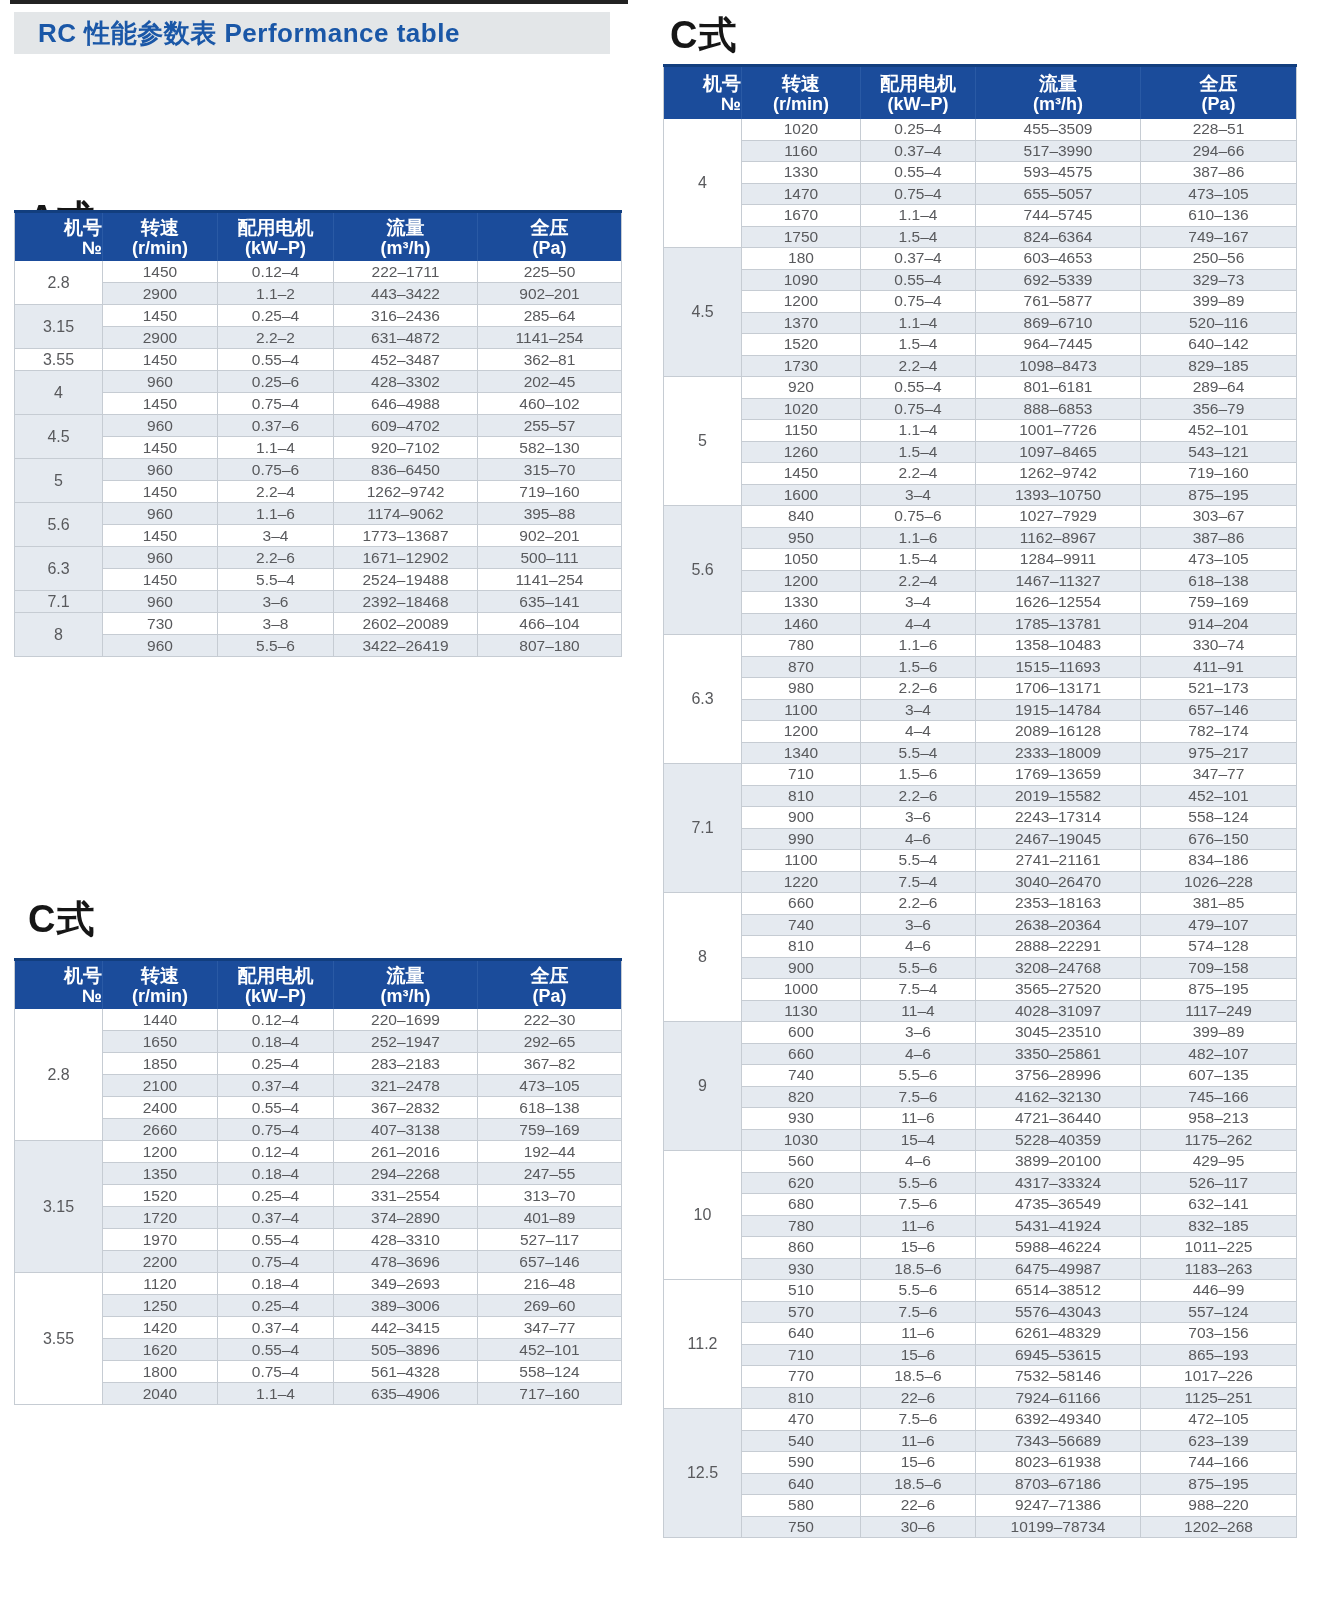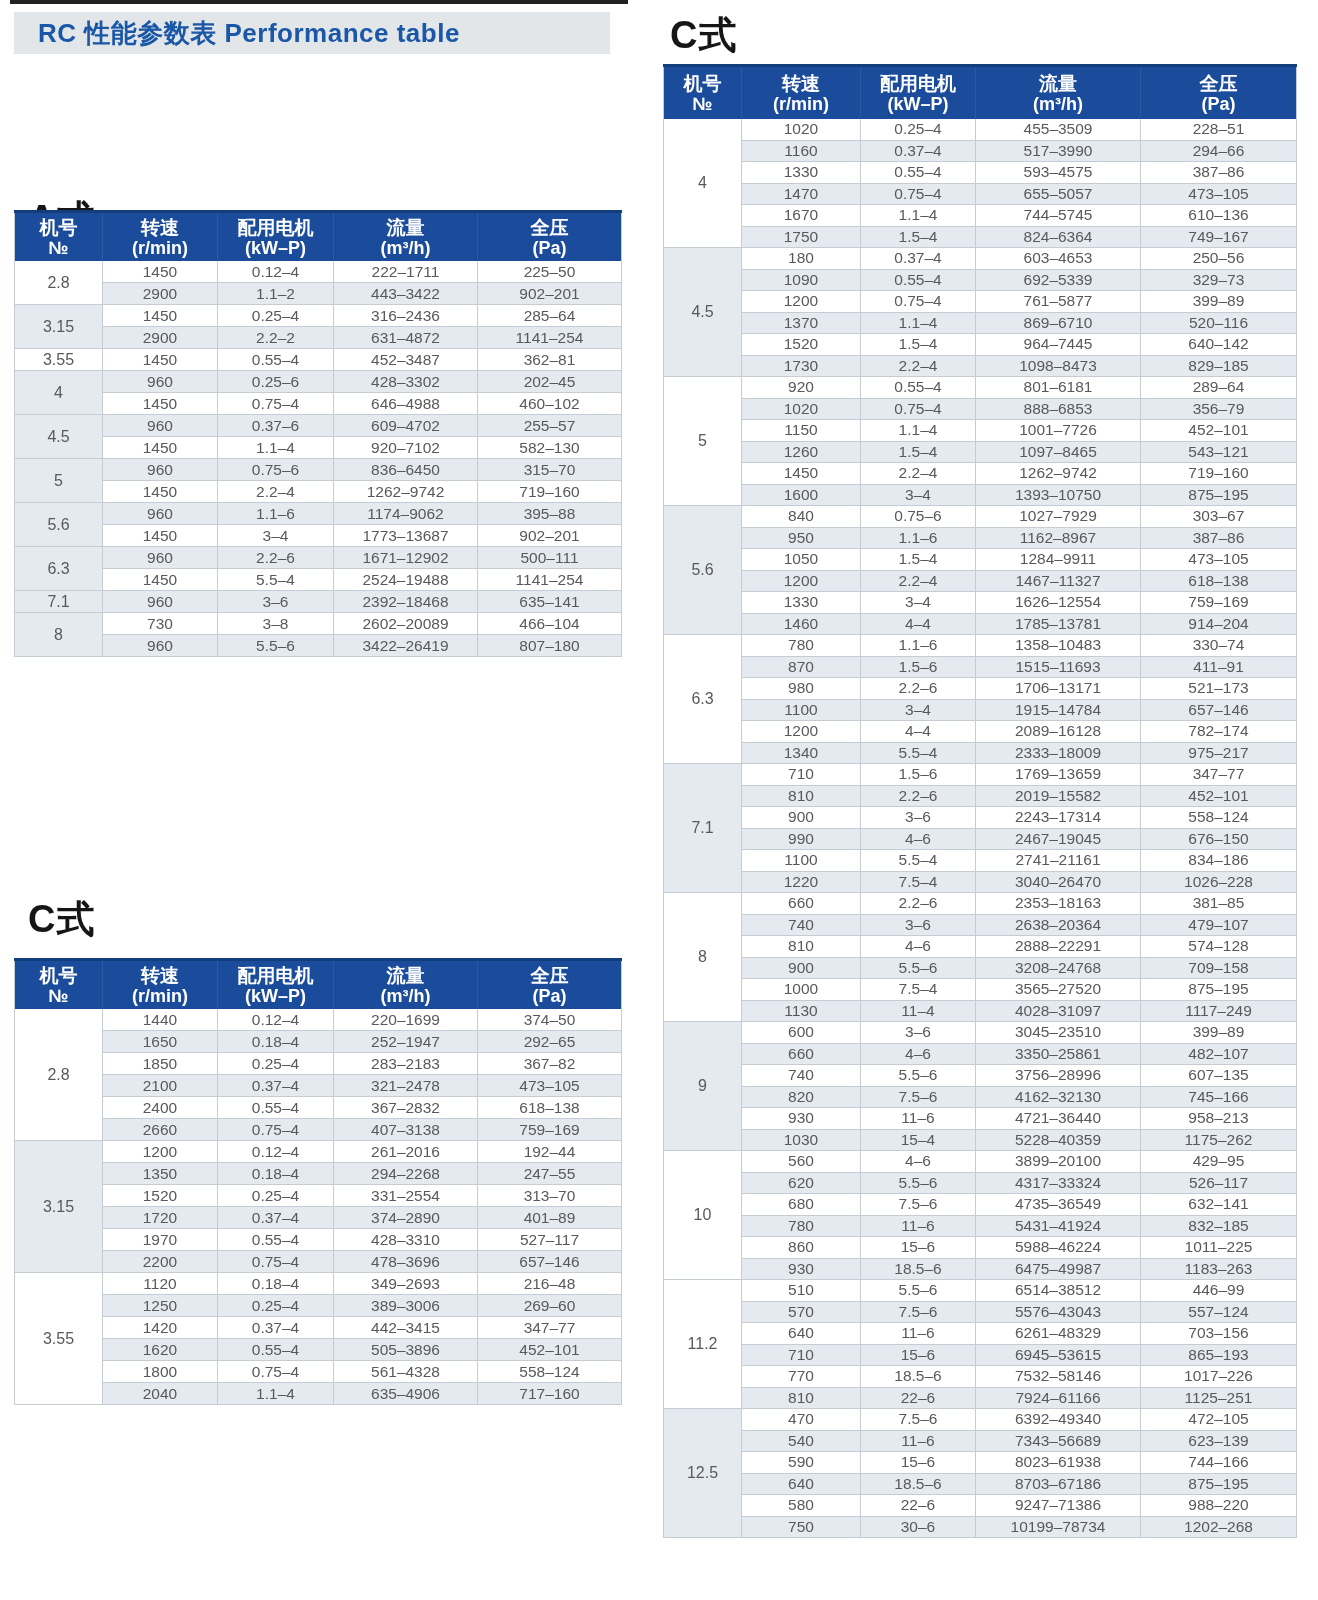--- a/index.html
+++ b/index.html
@@ -32,21 +32,21 @@
   #wrap-c-left{left:14px;top:958px;width:607px;}
   #wrap-c-right{left:663px;top:64px;width:633px;}
 
   table{border-collapse:collapse;table-layout:fixed;width:100%;border:1px solid var(--line);}
   thead th{
     background:var(--navy);color:#ffffff;font-weight:bold;text-align:center;
     border-top:3px solid var(--navy-dark);
     border-left:1px solid var(--navy-sep);
     padding:0;vertical-align:middle;
   }
-  thead th:first-child{border-left:none;}
+  thead th:first-child{border-left:none;text-align:right;}
   .tbl-left thead th{height:48px;}
   .tbl-right thead th{height:52px;}
   th .h1{font-size:19px;line-height:22px;}
   th .h2{font-size:18px;line-height:19px;}
 
   tbody td{
     color:var(--text);text-align:center;vertical-align:middle;
     border:1px solid var(--line);
     background:#ffffff;
     font-size:15.5px;padding:0;white-space:nowrap;
@@ -267,21 +267,21 @@
               <div class="h2">(Pa)</div>
             </th>
           </tr>
         </thead>
         <tbody>
           <tr class="group-start">
             <td class="no-cell" rowspan="6">2.8</td>
             <td>1440</td>
             <td>0.12–4</td>
             <td>220–1699</td>
-            <td>374–50</td>
+            <td>222–30</td>
           </tr>
           <tr>
             <td>1650</td>
             <td>0.18–4</td>
             <td>252–1947</td>
             <td>292–65</td>
           </tr>
           <tr>
             <td>1850</td>
             <td>0.25–4</td>

